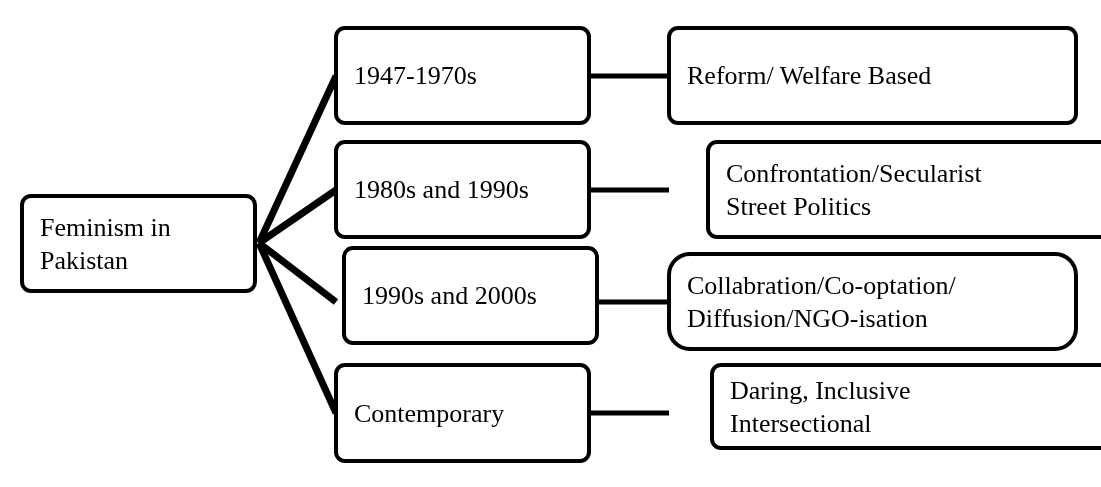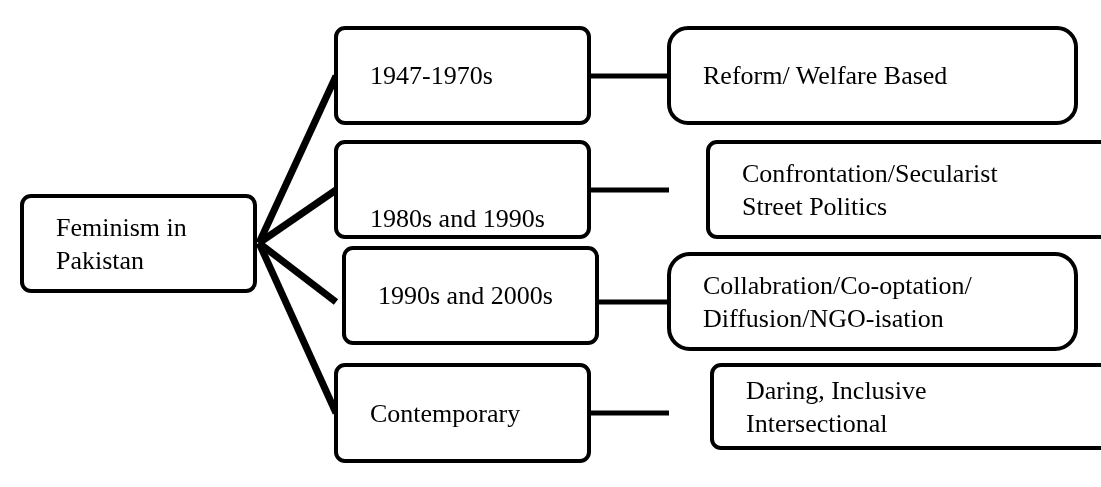--- a/index.html
+++ b/index.html
@@ -27,50 +27,50 @@
     position: absolute;
     box-sizing: border-box;
     background: #ffffff;
     border: 4px solid #000000;
     border-radius: 11px;
     display: flex;
     align-items: center;
     z-index: 2;
   }
   .node-text {
-    padding-left: 32px;
+    padding-left: 16px;
     padding-right: 10px;
     color: #000000;
     font-size: 26px;
     line-height: 33px;
     white-space: pre-line;
     letter-spacing: 0px;
   }
   
   #node-root {
     left: 20px;
     top: 194px;
     width: 237px;
     height: 99px;
   }
   
   .node-era {
     left: 334px;
     width: 257px;
   }
   #node-era-0 { top: 26px;  height: 99px; }
-  #node-era-1 { top: 140px; height: 99px; align-items: flex-end; }
+  #node-era-1 { top: 140px; height: 99px; }
   #node-era-2 { top: 246px; height: 99px; margin-left: 8px; }
   #node-era-3 { top: 363px; height: 100px; }
   
   .node-desc {
     left: 667px;
     width: 411px;
   }
-  #node-desc-0 { top: 26px;  height: 99px; border-radius: 21px; }
+  #node-desc-0 { top: 26px;  height: 99px; }
   #node-desc-1 { top: 140px; height: 99px; margin-left: 39px; }
   #node-desc-2 { top: 252px; height: 99px; border-radius: 23px; }
   #node-desc-3 { top: 363px; height: 87px; margin-left: 43px; }
 </style>
 </head>
 <body>
 
 <div id="diagram">
 
   <svg id="connector-layer" viewBox="0 0 1101 487" width="1101" height="487" xmlns="http://www.w3.org/2000/svg">

